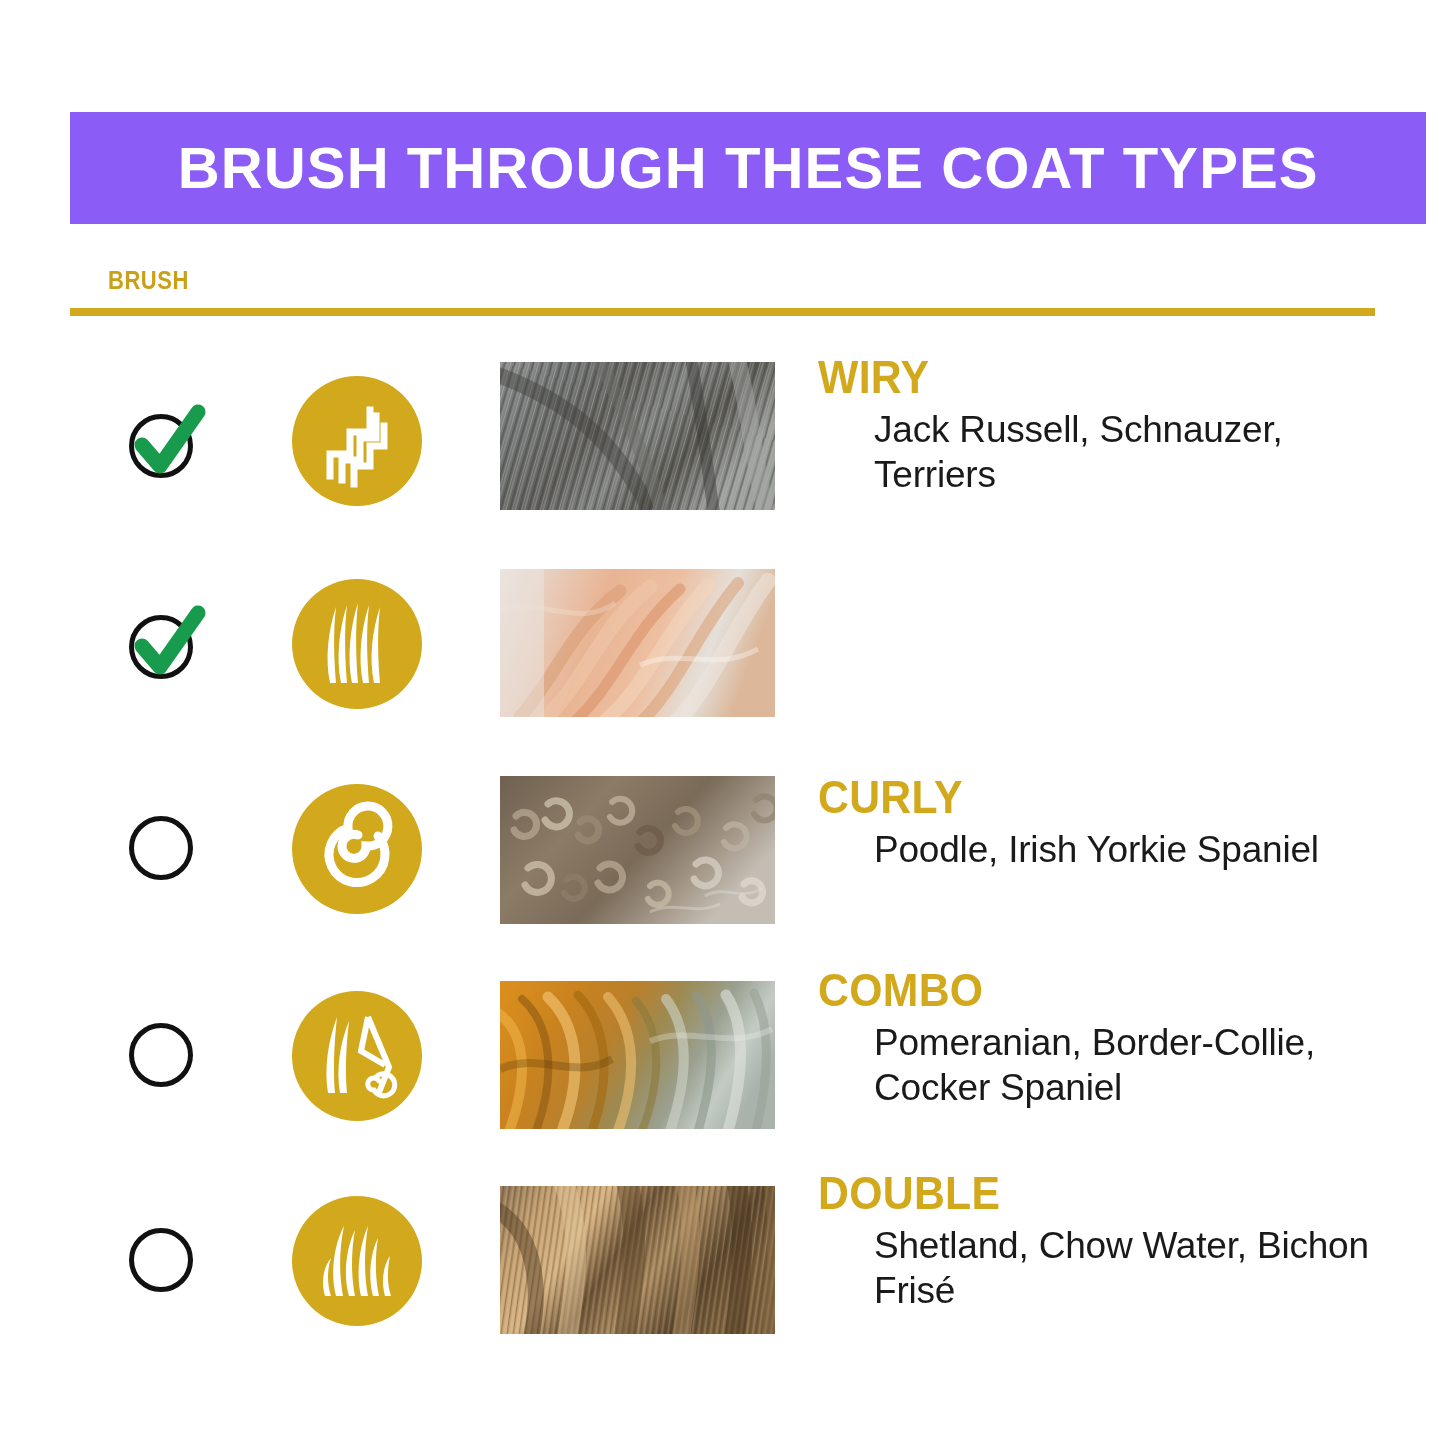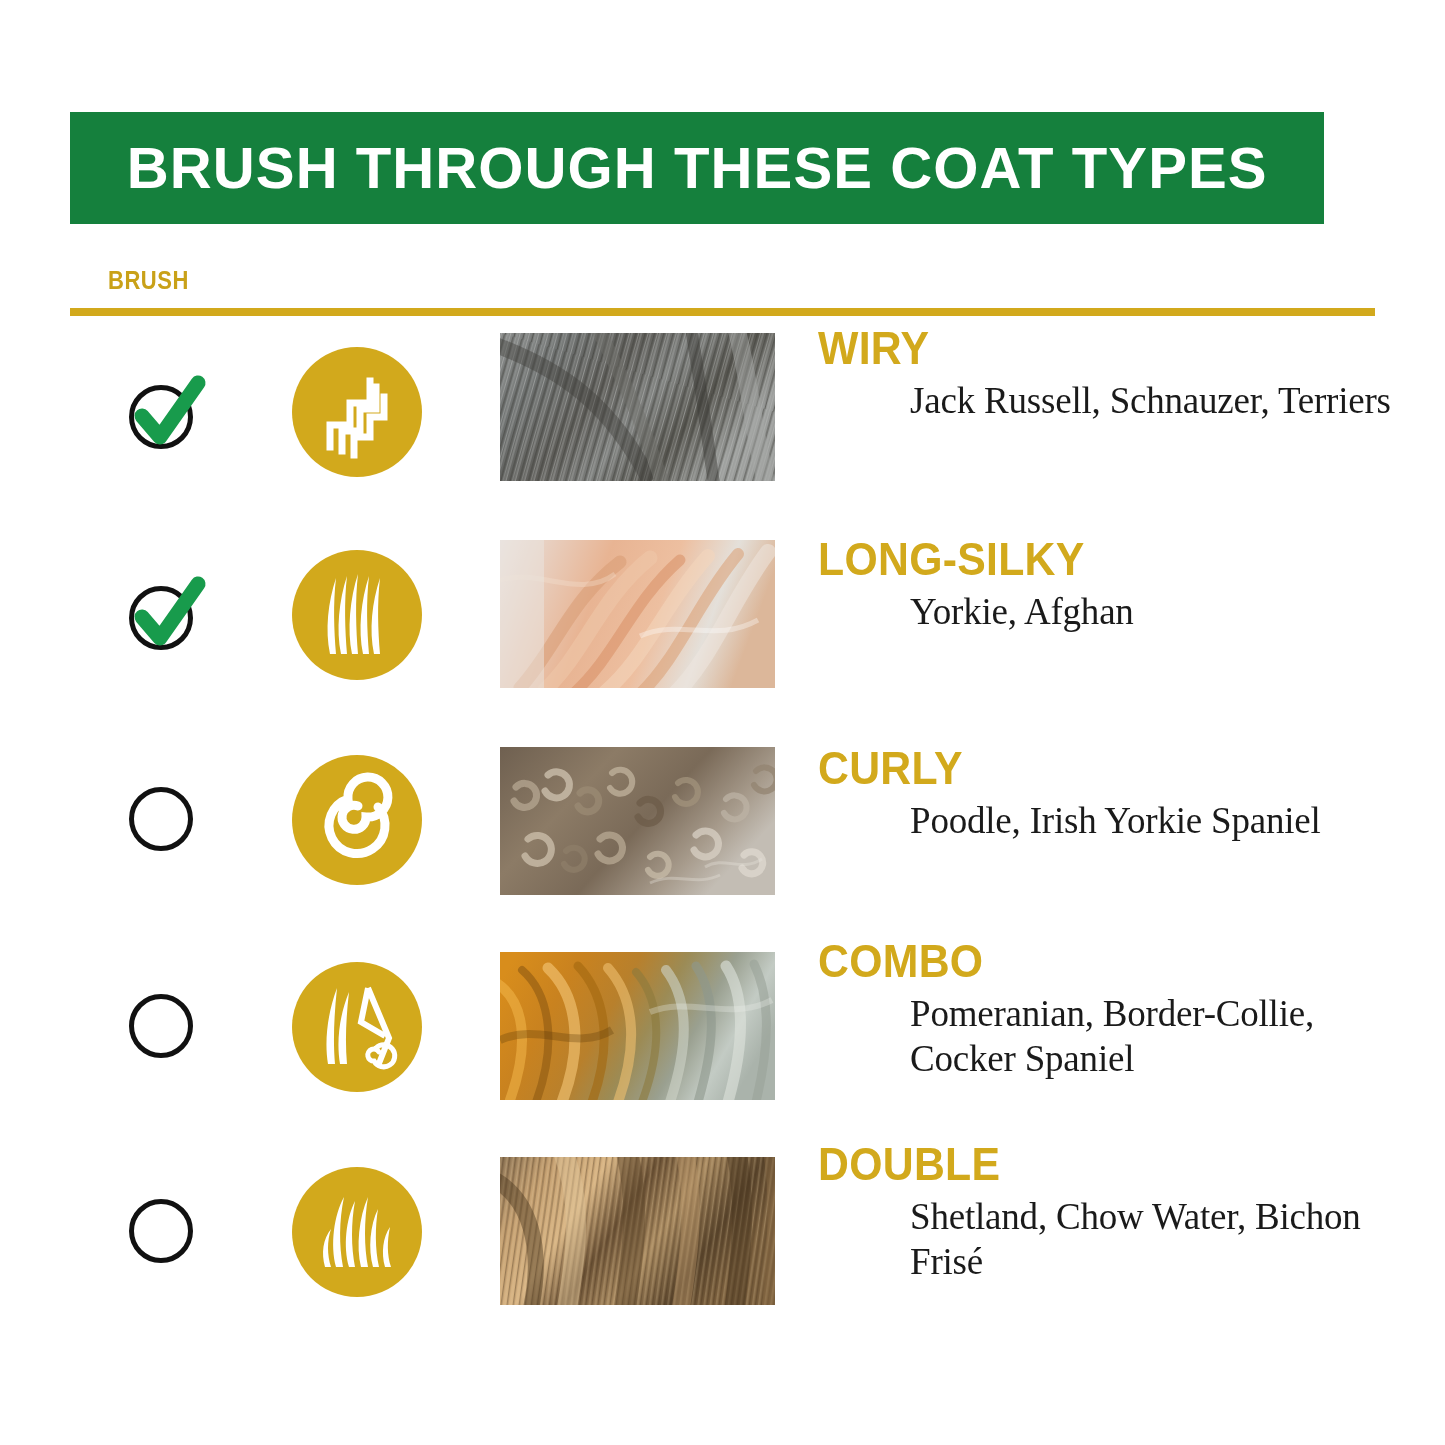--- a/index.html
+++ b/index.html
@@ -21,23 +21,23 @@
     width: 1445px;
     height: 1445px;
     background: #ffffff;
   }
 
   
   .banner {
     position: absolute;
     left: 70px;
     top: 112px;
-    width: 1254px;
+    width: 1356px;
     height: 112px;
-    background: #15803d;
+    background: #8b5cf6;
     display: flex;
     align-items: center;
     justify-content: center;
     box-sizing: border-box;
   }
   .banner-title {
     color: #ffffff;
     font-family: "Liberation Sans Narrow", "Liberation Sans", sans-serif;
     font-weight: 700;
     font-size: 57px;
@@ -67,21 +67,21 @@
     top: 308px;
     width: 1305px;
     height: 8px;
     background: #D2A91C;
   }
 
   
   .rows {
     position: absolute;
     left: 0;
-    top: 319px;
+    top: 348px;
     width: 1445px;
   }
   .row {
     position: relative;
     height: 203px;
     width: 1445px;
   }
 
   
   .check-cell {
@@ -151,23 +151,23 @@
     font-weight: 700;
     font-size: 46px;
     line-height: 1.02;
     letter-spacing: 0.3px;
     transform: scaleX(0.93);
     transform-origin: left center;
     white-space: nowrap;
   }
   .coat-breeds {
     margin-top: 6px;
-    margin-left: 92px;
+    margin-left: 56px;
     color: #1a1a1a;
-    font-family: Liberation Serif, serif;
+    font-family: Liberation Sans, sans-serif;
     font-weight: 400;
     font-size: 37px;
     line-height: 1.22;
     letter-spacing: -0.2px;
     max-width: 520px;
   }
 
   
   .row-1 .text-cell { top: 6px; }
   .row-2 .text-cell { top: 14px; }
@@ -300,24 +300,20 @@
             <path d="M175 154 C 212 118, 232 60, 268 12" stroke="#efe7e0" stroke-width="16"></path>
           </g>
           <g opacity="0.35" fill="none">
             <path d="M0 40 C 40 28, 80 60, 115 34" stroke="#f6e3d3" stroke-width="5"></path>
             <path d="M140 96 C 180 78, 215 104, 258 80" stroke="#ffffff" stroke-width="5"></path>
           </g>
           <rect x="0" y="0" width="44" height="148" fill="#e9e4de" opacity="0.55"></rect>
         </svg>
       </div>
 
-      <div class="text-cell">
-        <div class="coat-name">LONG-SILKY</div>
-        <div class="coat-breeds">Yorkie, Afghan</div>
-      </div>
     </div>
 
     <div class="row row-3">
 
       <div class="check-cell">
         <div class="check-circle"></div>
       </div>
 
       <div class="icon-cell">
         <svg width="130" height="130" viewBox="0 0 130 130">

